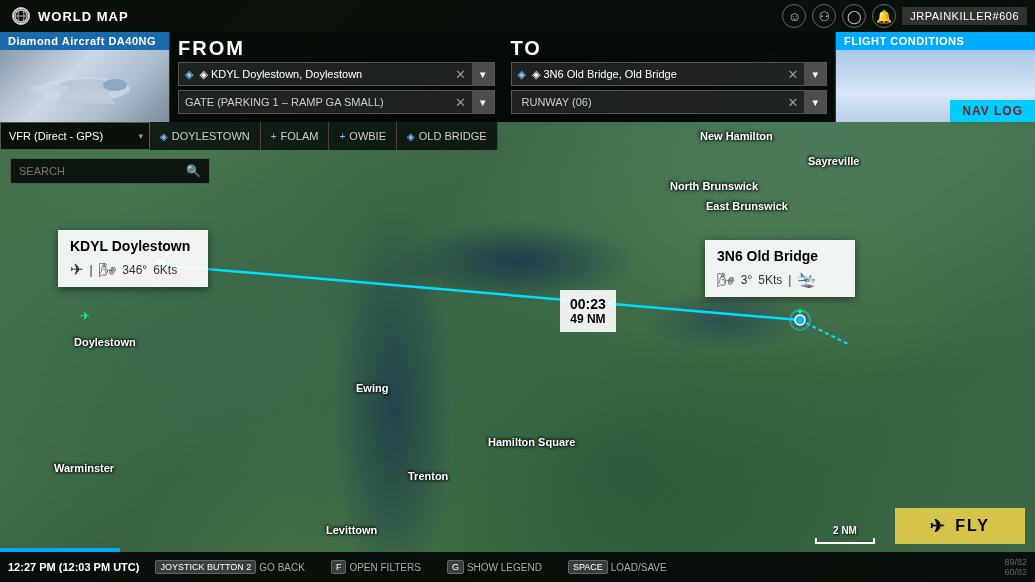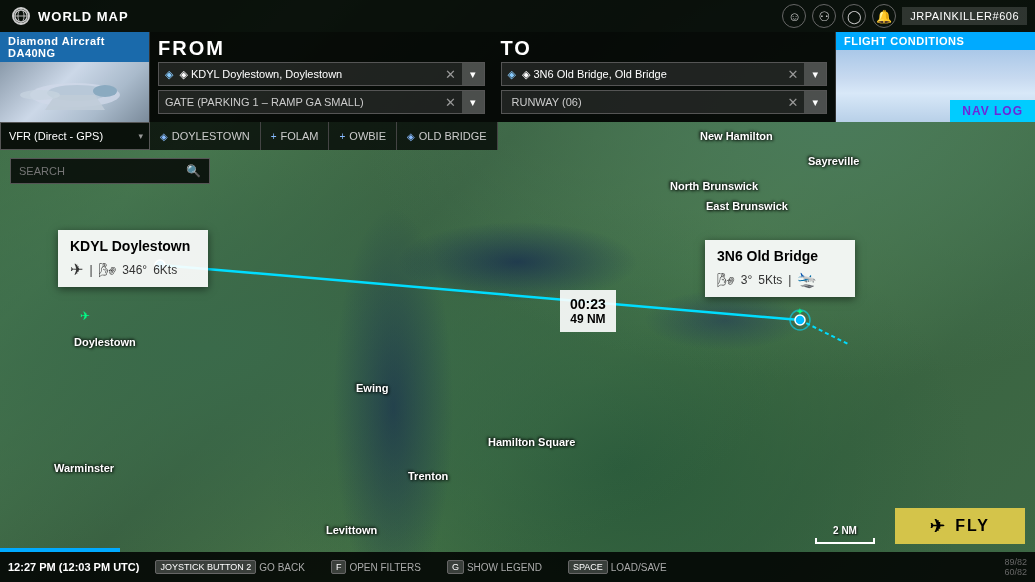--- a/index.html
+++ b/index.html
@@ -102,21 +102,21 @@
       position: absolute;
       top: 32px; left: 0; right: 0;
       height: 90px;
       background: rgba(0,0,0,0.9);
       display: flex;
       z-index: 100;
     }
 
     
     #aircraft-panel {
-      width: 150px;
+      width: 170px;
       border-right: 1px solid #333;
       display: flex;
       flex-direction: column;
     }
 
     #aircraft-name-bar {
       background: #1a6aab;
       color: #fff;
       font-size: 11px;
       font-weight: 700;
@@ -229,21 +229,21 @@
       flex: 1;
       background: linear-gradient(180deg, #aac8e8 0%, #c8daf0 40%, #d8e8f8 60%, #b8d0e8 100%);
       position: relative;
     }
 
     
     #nav-log-btn {
       position: absolute;
       bottom: 0; right: 0;
       background: #00ccff;
-      color: #6d28d9;
+      color: #7f1d1d;
       font-size: 12px;
       font-weight: 700;
       padding: 4px 12px;
       letter-spacing: 1px;
       cursor: pointer;
       margin-left: 44px;
     }
 
     
     #route-bar {

